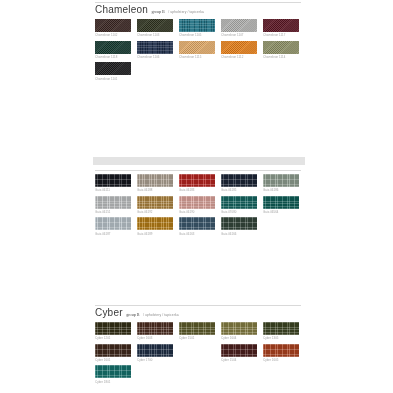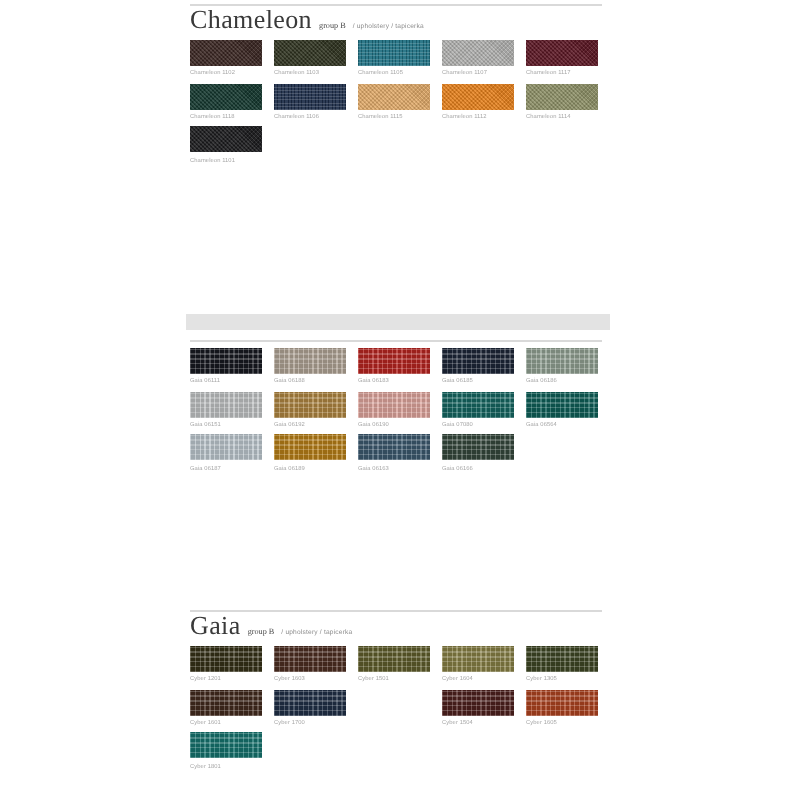--- a/index.html
+++ b/index.html
@@ -22,22 +22,22 @@
 
   .sec-inner{position:absolute;left:95px;width:212px;}
 
   .rule{height:1px;background:#d9d9d9;width:206px;margin:0 0 3px 0;}
 
   .heading{
     display:flex;align-items:baseline;gap:2px;
     white-space:nowrap;margin-bottom:4px;
   }
   .heading .name{
-    font-family:Liberation Serif, serif;
-    font-size:13px;line-height:8px;color:#3a3a3a;letter-spacing:.2px;
+    font-family:Liberation Sans, sans-serif;
+    font-size:10px;line-height:8px;color:#3a3a3a;letter-spacing:.2px;
   }
   .heading .grp{
     font-family:"Liberation Serif", serif;
     font-size:4.1px;line-height:6px;color:#4a4a4a;margin-left:1.5px;
   }
   .heading .sub{
     font-size:3.3px;line-height:6px;color:#8c8c8c;margin-left:1.5px;letter-spacing:.1px;
   }
 
   .grid{display:flex;flex-wrap:wrap;gap:0;}
@@ -207,21 +207,21 @@
       </div>
     </div>
   </div>
 
   <div class="band" style="top:287px;height:6px;background:#ffffff;"></div>
 
   <div class="section" style="top:305px;">
     <div class="sec-inner" style="top:0;">
       <div class="rule"></div>
       <div class="heading">
-        <span class="name">Gaia</span>
+        <span class="name">Cyber</span>
         <span class="grp">group B</span>
         <span class="sub">/ upholstery / tapicerka</span>
       </div>
       <div class="grid">
         <div class="cell">
             <div class="sw tex-check" style="background:#332f16"></div>
             <div class="code">Cyber 1201</div>
           </div>
         <div class="cell">
             <div class="sw tex-check" style="background:#4a2c20"></div>

